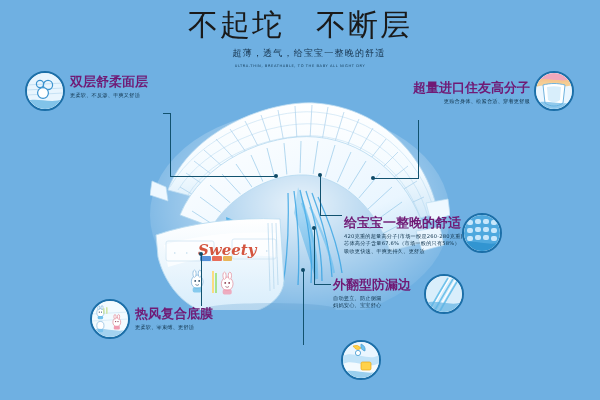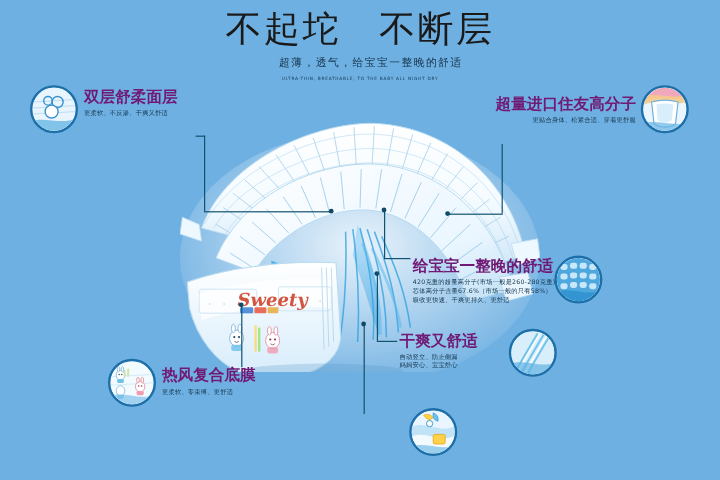--- a/index.html
+++ b/index.html
@@ -342,21 +342,21 @@
         </g>
         <g stroke="#ffffff" stroke-width="1.1" fill="none">
           <path d="M6,33 C12,22 18,12 24,2"></path>
           <path d="M12,34 C18,23 24,13 30,3"></path>
         </g>
         <path d="M0,27 C10,23 26,31 36,26 L36,36 L0,36 Z" fill="#5fb2e2" opacity=".7"></path>
       </svg>
     </div>
   </div>
   <div class="callout" style="left:333px;top:277px;">
-    <div class="ctitle">干爽又舒适</div>
+    <div class="ctitle">外翻型防漏边</div>
     <div class="cdesc">自动竖立、防止侧漏</div>
     <div class="cdesc" style="margin-top:0">妈妈安心、宝宝舒心</div>
   </div>
   <div class="line v" style="left:314px;top:228px;height:56px;"></div>
   <div class="line h" style="left:314px;top:284px;width:17px;"></div>
   <div class="dot" style="left:312px;top:226px;"></div>
 
   <div class="badge" style="left:90px;top:299px;">
     <div class="inner">
       <svg width="36" height="36" viewBox="0 0 36 36">

